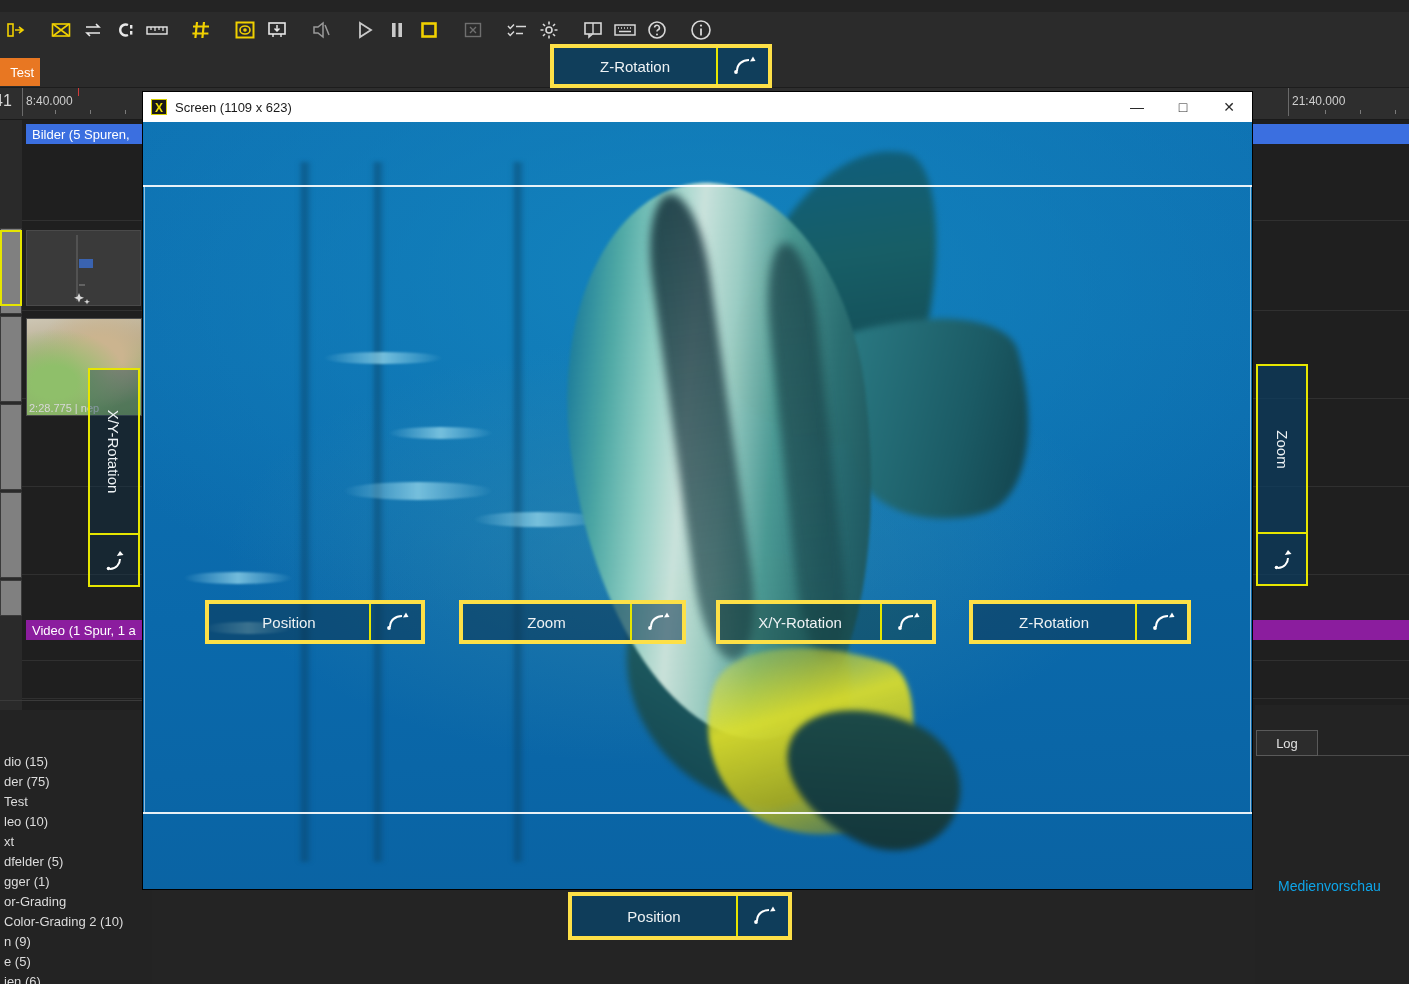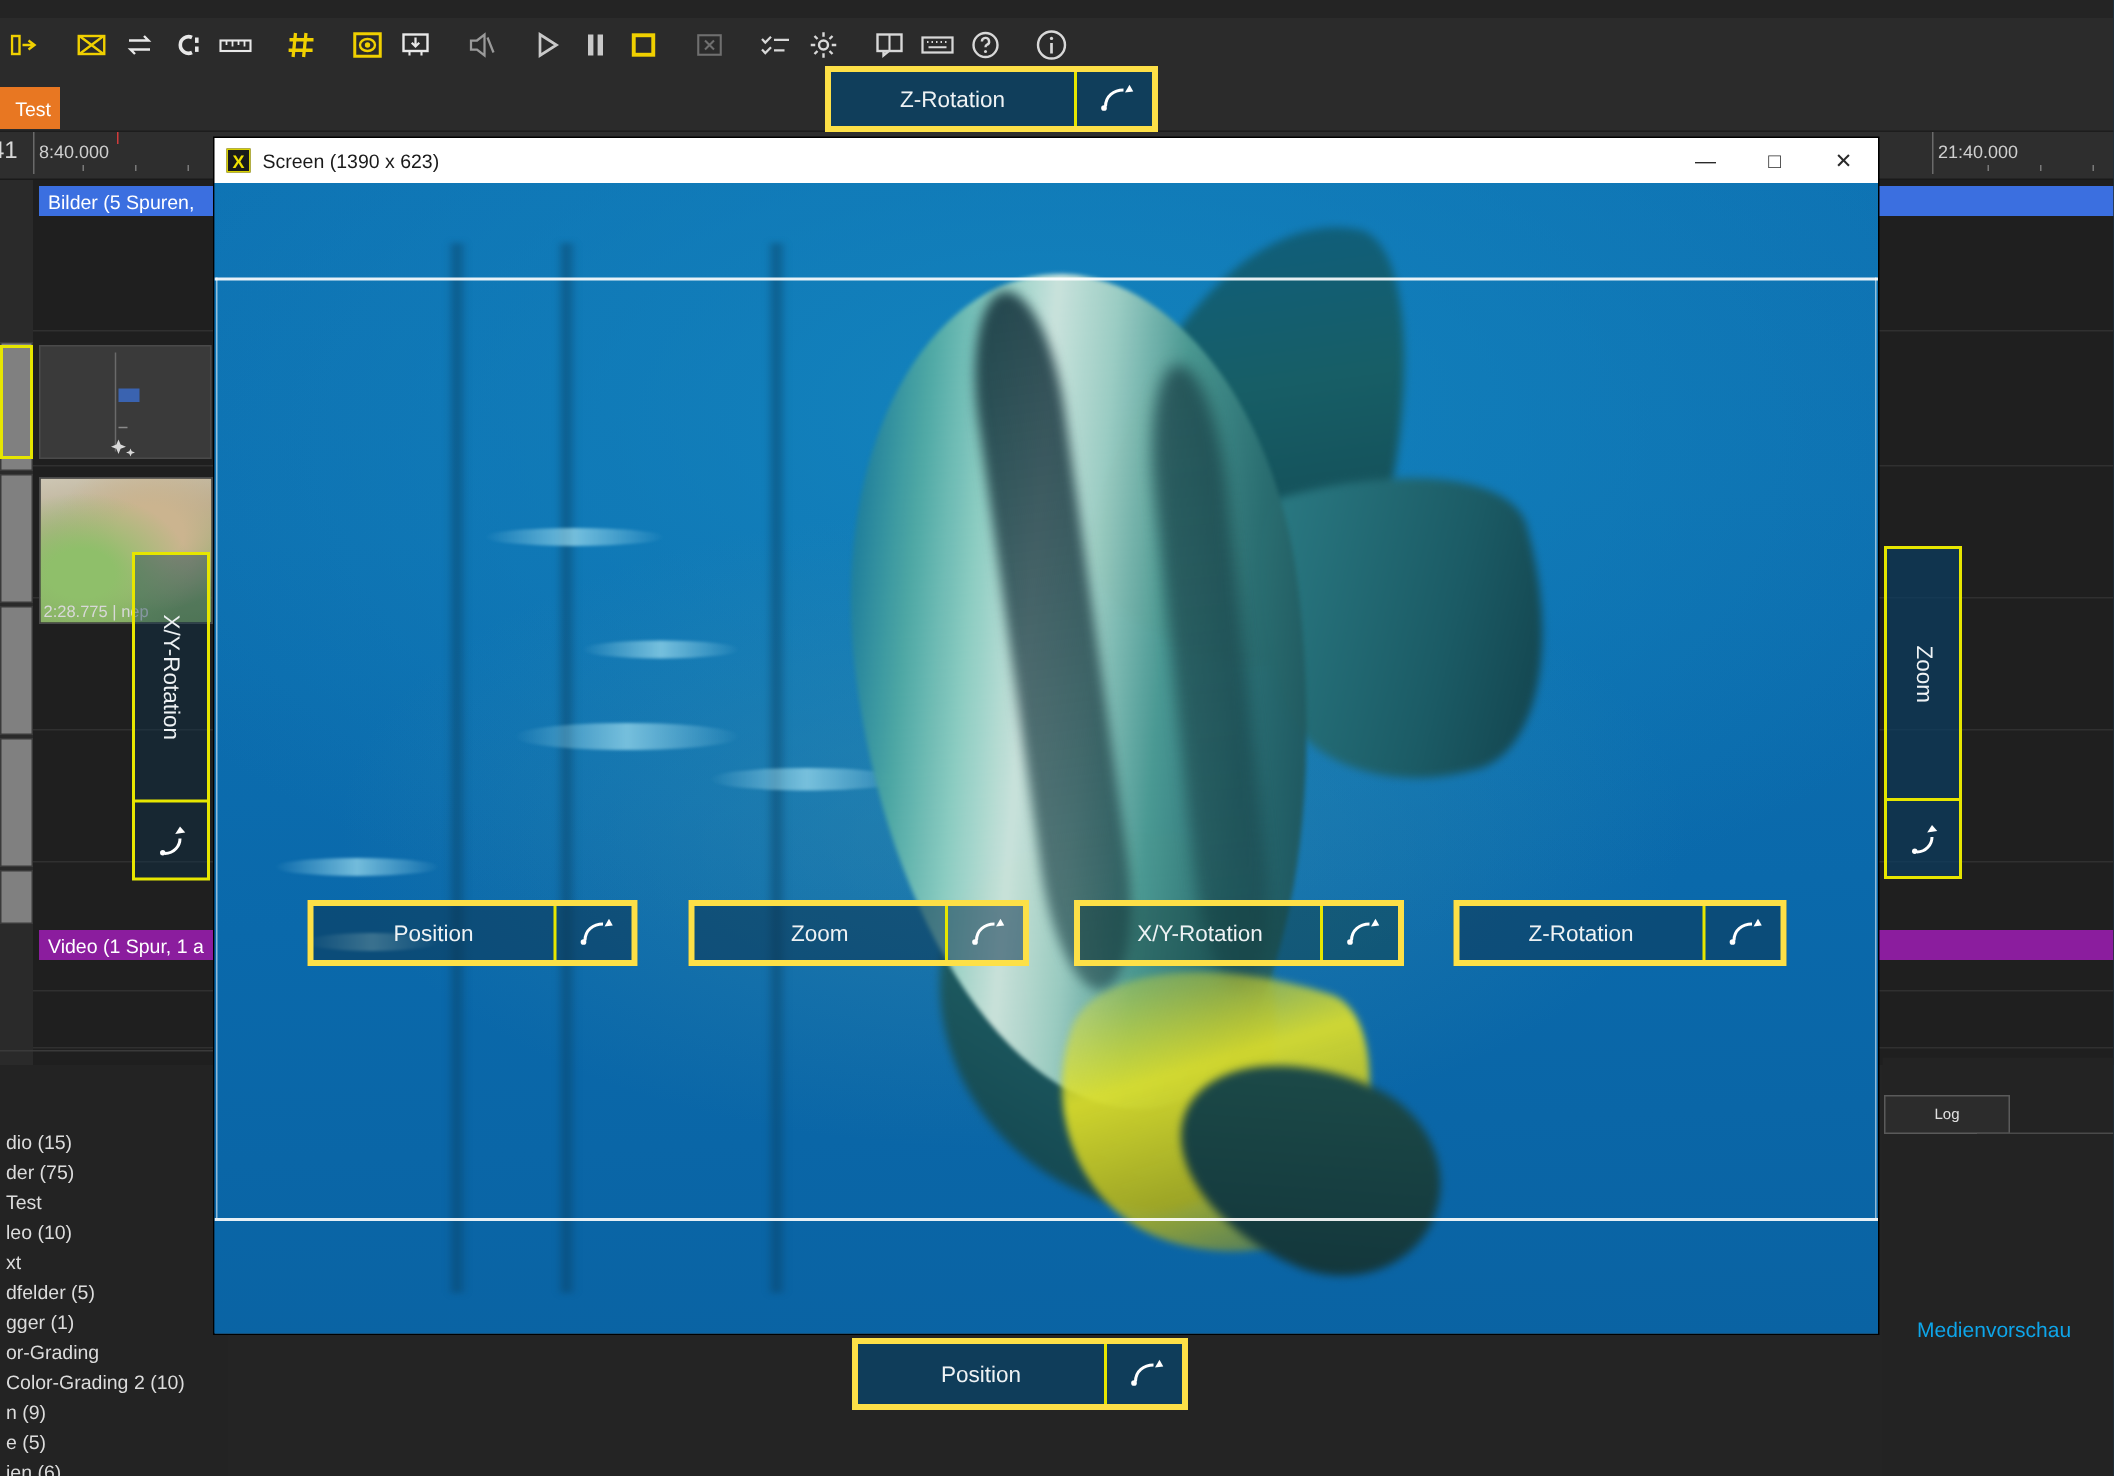--- a/index.html
+++ b/index.html
@@ -99,23 +99,23 @@
   .tree {
     position: absolute; left: 0; top: 710px; width: 152px; height: 274px;
     background: #232323; padding-top: 42px; overflow: hidden;
   }
   .tree-item { font-size: 13px; color: #dcdcdc; height: 20px; line-height: 20px; padding-left: 4px; white-space: nowrap; }
   .tree-divider { position: absolute; left: 0; top: 700px; width: 152px; height: 1px; background: #3a3a3a; }
 
   
   .rpanel { position: absolute; left: 1255px; top: 705px; width: 154px; height: 279px; background: #232323; }
   .logtab {
-    position: absolute; left: 1256px; top: 730px; width: 84px; height: 26px;
+    position: absolute; left: 1256px; top: 730px; width: 62px; height: 26px;
     border: 1px solid #5a5a5a; background: #2c2c2c; color: #e0e0e0;
-    font-size: 10px; display: flex; align-items: center; justify-content: center;
+    font-size: 13px; display: flex; align-items: center; justify-content: center;
   }
   .logtab-line { position: absolute; left: 1318px; top: 755px; width: 91px; height: 1px; background: #4a4a4a; }
   .medien { position: absolute; left: 1278px; top: 878px; font-size: 14px; color: #0ea5e9; white-space: nowrap; }
   .vsplit { position: absolute; left: 1250px; top: 120px; width: 2px; height: 590px; background: #2e74b5; }
   .vsplit2 { position: absolute; left: 1250px; top: 710px; width: 2px; height: 120px; background: #2e74b5; }
 
   
   .screen-win {
     position: absolute; left: 143px; top: 92px; width: 1109px; height: 797px;
     box-shadow: 0 0 0 1px #000;
@@ -507,21 +507,21 @@
             <path d="M24 1.5l2.5 4.5-5.5.6z" fill="#ffffff"></path>
             <circle cx="7" cy="17" r="1.9" fill="#ffffff"></circle>
           </svg>
       </div>
     </div>
   </div>
 
   <div class="screen-win">
     <div class="win-title">
       <div class="win-icon">X</div>
-      <div class="win-title-text">Screen (1390 x 623)</div>
+      <div class="win-title-text">Screen (1109 x 623)</div>
       <div class="win-ctrls">
         <div class="win-ctrl">—</div>
         <div class="win-ctrl">□</div>
         <div class="win-ctrl">✕</div>
       </div>
     </div>
 
     <div class="win-body">
       <div class="video">
         <div class="piling" style="left:155px"></div>

